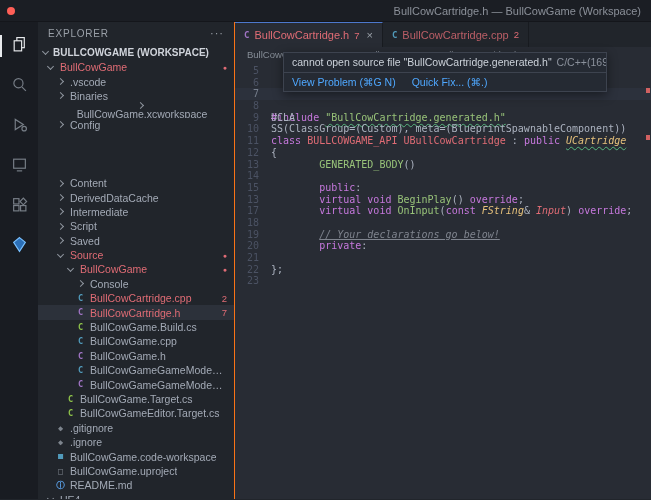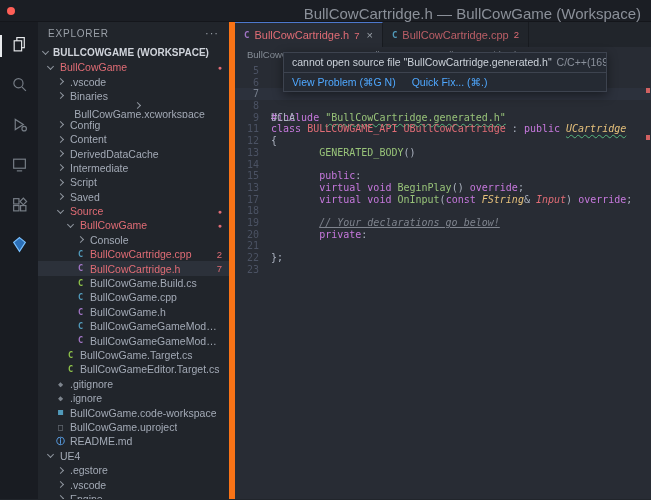--- a/index.html
+++ b/index.html
@@ -3,33 +3,33 @@
 <meta charset="utf-8">
 <style>
   html,body{margin:0;padding:0;width:651px;height:500px;overflow:hidden;
     background:#21252b;font-family:"Liberation Sans",sans-serif;
     -webkit-font-smoothing:antialiased;}
   *{box-sizing:border-box;}
 
   
   .titlebar{height:22px;background:#1b1e24;position:relative;border-bottom:1px solid #14161b;}
   .traffic{position:absolute;left:7px;top:7px;width:8px;height:8px;border-radius:50%;background:#ff5f57;cursor:pointer;}
-  .wintitle{position:absolute;right:10px;top:5px;font-size:15px;color:#8b9099;white-space:nowrap;}
+  .wintitle{position:absolute;right:10px;top:5px;font-size:11px;color:#8b9099;white-space:nowrap;}
 
   .main{display:flex;height:477px;}
 
   
   .activitybar{width:38px;flex:none;background:#191c22;padding-top:4px;display:flex;flex-direction:column;}
   .ab-item{height:40px;display:flex;align-items:center;justify-content:center;position:relative;color:#777e87;cursor:pointer;}
   .ab-item.active{color:#e8eaed;}
   .ab-item.active::before{content:"";position:absolute;left:0;top:9px;bottom:9px;width:2px;background:#e8eaed;}
   .ab-item svg{width:17px;height:17px;stroke:currentColor;fill:none;stroke-width:1.1;}
 
   
-  .sidebar{width:197px;flex:none;background:#21252b;border-right:6px solid #f97316;display:flex;flex-direction:column;overflow:hidden;}
+  .sidebar{width:197px;flex:none;background:#21252b;border-right:1px solid #f97316;display:flex;flex-direction:column;overflow:hidden;}
   .sb-title{height:22px;display:flex;align-items:center;padding:0 10px;font-size:10px;letter-spacing:.8px;color:#9aa0a8;}
   .sb-more{margin-left:auto;color:#9aa0a8;font-size:11px;cursor:pointer;letter-spacing:1px;}
   .sb-section{height:16px;display:flex;align-items:center;font-size:10px;font-weight:bold;color:#d0d4db;padding-left:5px;gap:5px;cursor:pointer;}
   .tree{flex:1;overflow:hidden;}
   .row{height:14.4px;display:flex;align-items:center;font-size:10.5px;color:#a3aab6;padding-right:7px;cursor:pointer;white-space:nowrap;}
   .row.sel{background:#2c313a;}
   .slot{width:13px;flex:none;display:flex;justify-content:center;align-items:center;}
   .chev{display:inline-block;width:5px;height:5px;border-right:1.2px solid #8e959e;border-bottom:1.2px solid #8e959e;transform:rotate(45deg);margin-top:-2px;}
   .chev.closed{transform:rotate(-45deg);margin-top:0;margin-left:-1px;}
   .ficon{font-family:"DejaVu Sans Mono",monospace;font-size:8.5px;font-weight:bold;line-height:1;}
@@ -161,21 +161,21 @@
             <span class="chev closed"></span>
           </span>
           <span class="lbl">BullCowGame.xcworkspace</span>
         </div>
         <div class="row" style="padding-left: 16px;">
           <span class="slot">
             <span class="chev closed"></span>
           </span>
           <span class="lbl">Config</span>
         </div>
-        <div class="row" style="padding-left: 16px;">
+        <div class="row" style="padding-left: 16px; margin-top: 44px;">
           <span class="slot">
             <span class="chev closed"></span>
           </span>
           <span class="lbl">Content</span>
         </div>
         <div class="row" style="padding-left: 16px;">
           <span class="slot">
             <span class="chev closed"></span>
           </span>
           <span class="lbl">DerivedDataCache</span>
@@ -354,20 +354,21 @@
         <span class="bc-sep">›</span>
         <span class="bc-item">BullCowCartridge.h</span>
         <span class="bc-sep">›</span>
       </div>
     <div class="codewrap">
         <div class="cl"><span class="ln">5</span></div>
         <div class="cl"><span class="ln">6</span></div>
         <div class="cl hl"><span class="ln">7</span><span class="tk-kw tk-bg">#include</span><span class="tk-df tk-bg"> </span><span class="tk-st tk-bg tk-sq">"BullCowCartridge.generated.h"</span></div>
         <div class="cl"><span class="ln">8</span></div>
         <div class="cl"><span class="ln">9</span><span class="tk-df">UCLA</span></div>
+        <div class="cl"><span class="ln">10</span><span class="tk-df">SS(ClassGroup=(Custom), meta=(BlueprintSpawnableComponent))</span></div>
         <div class="cl"><span class="ln">11</span><span class="tk-kw">class </span><span class="tk-rd">BULLCOWGAME_API </span><span class="tk-rd">UBullCowCartridge</span><span class="tk-df"> : </span><span class="tk-kw">public </span><span class="tk-ty tk-sq">UCartridge</span></div>
         <div class="cl"><span class="ln">12</span><span class="tk-df">{</span></div>
         <div class="cl"><span class="ln">13</span><span class="tk-df">        </span><span class="tk-fn">GENERATED_BODY</span><span class="tk-df">()</span></div>
         <div class="cl"><span class="ln">14</span></div>
         <div class="cl"><span class="ln">15</span><span class="tk-df">        </span><span class="tk-kw">public</span><span class="tk-df">:</span></div>
         <div class="cl"><span class="ln">13</span><span class="tk-df">        </span><span class="tk-kw">virtual </span><span class="tk-kw">void </span><span class="tk-fn">BeginPlay</span><span class="tk-df">() </span><span class="tk-kw">override</span><span class="tk-df">;</span></div>
         <div class="cl"><span class="ln">17</span><span class="tk-df">        </span><span class="tk-kw">virtual </span><span class="tk-kw">void </span><span class="tk-fn">OnInput</span><span class="tk-df">(</span><span class="tk-kw">const </span><span class="tk-ty">FString</span><span class="tk-df">&amp; </span><span class="tk-va">Input</span><span class="tk-df">) </span><span class="tk-kw">override</span><span class="tk-df">;</span></div>
         <div class="cl"><span class="ln">18</span></div>
         <div class="cl"><span class="ln">19</span><span class="tk-df">        </span><span class="tk-cm">// Your declarations go below!</span></div>
         <div class="cl"><span class="ln">20</span><span class="tk-df">        </span><span class="tk-kw">private</span><span class="tk-df">:</span></div>

